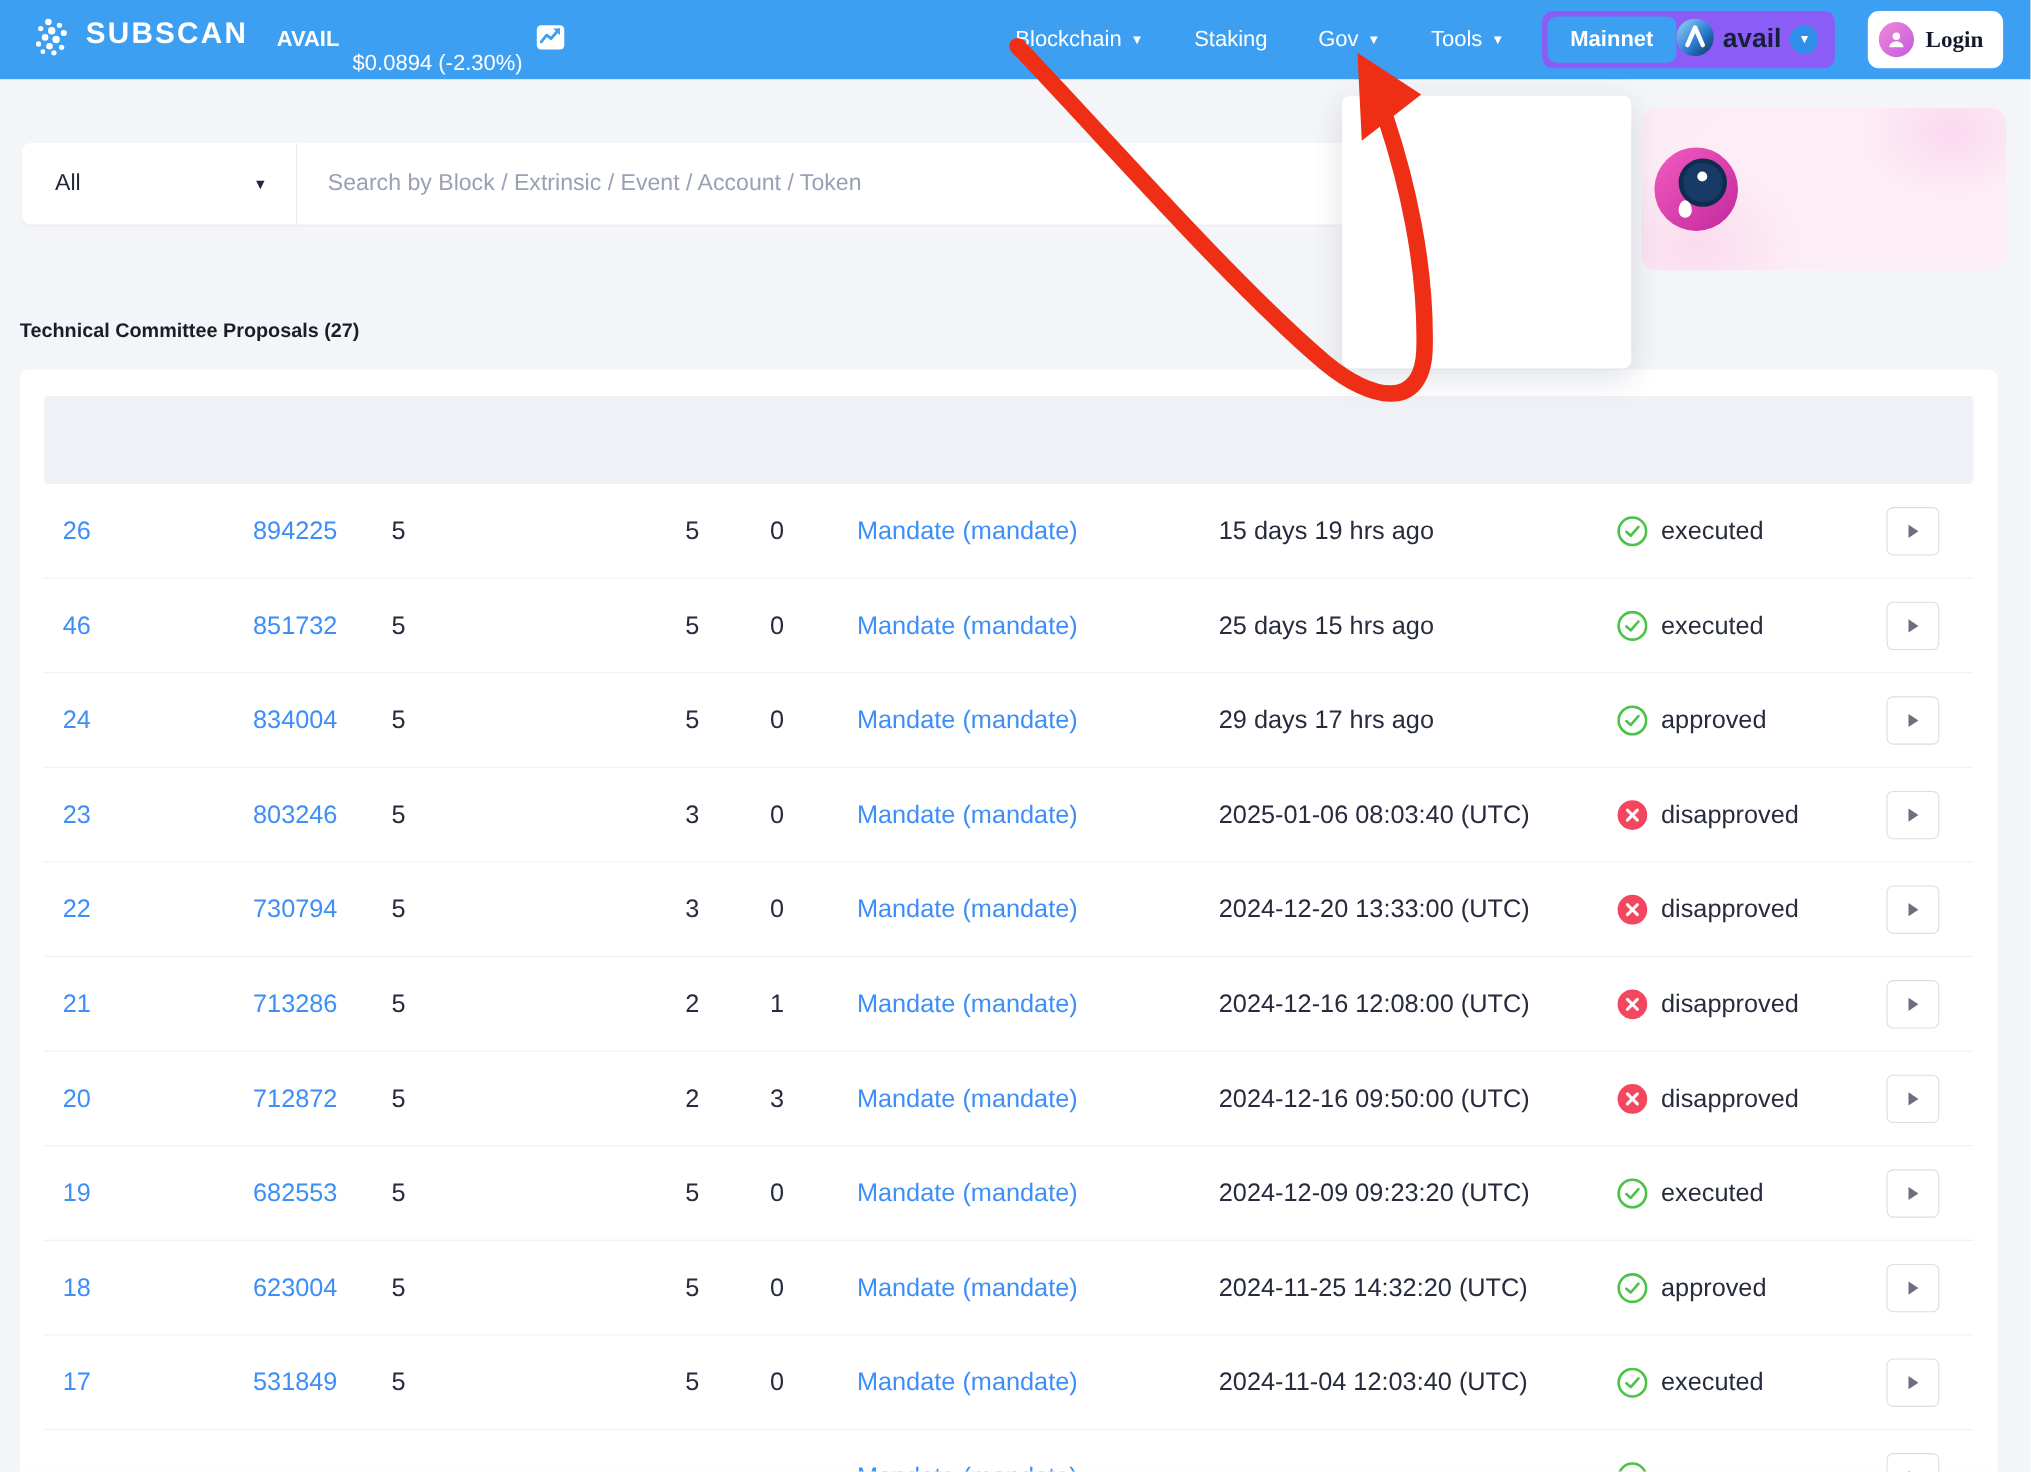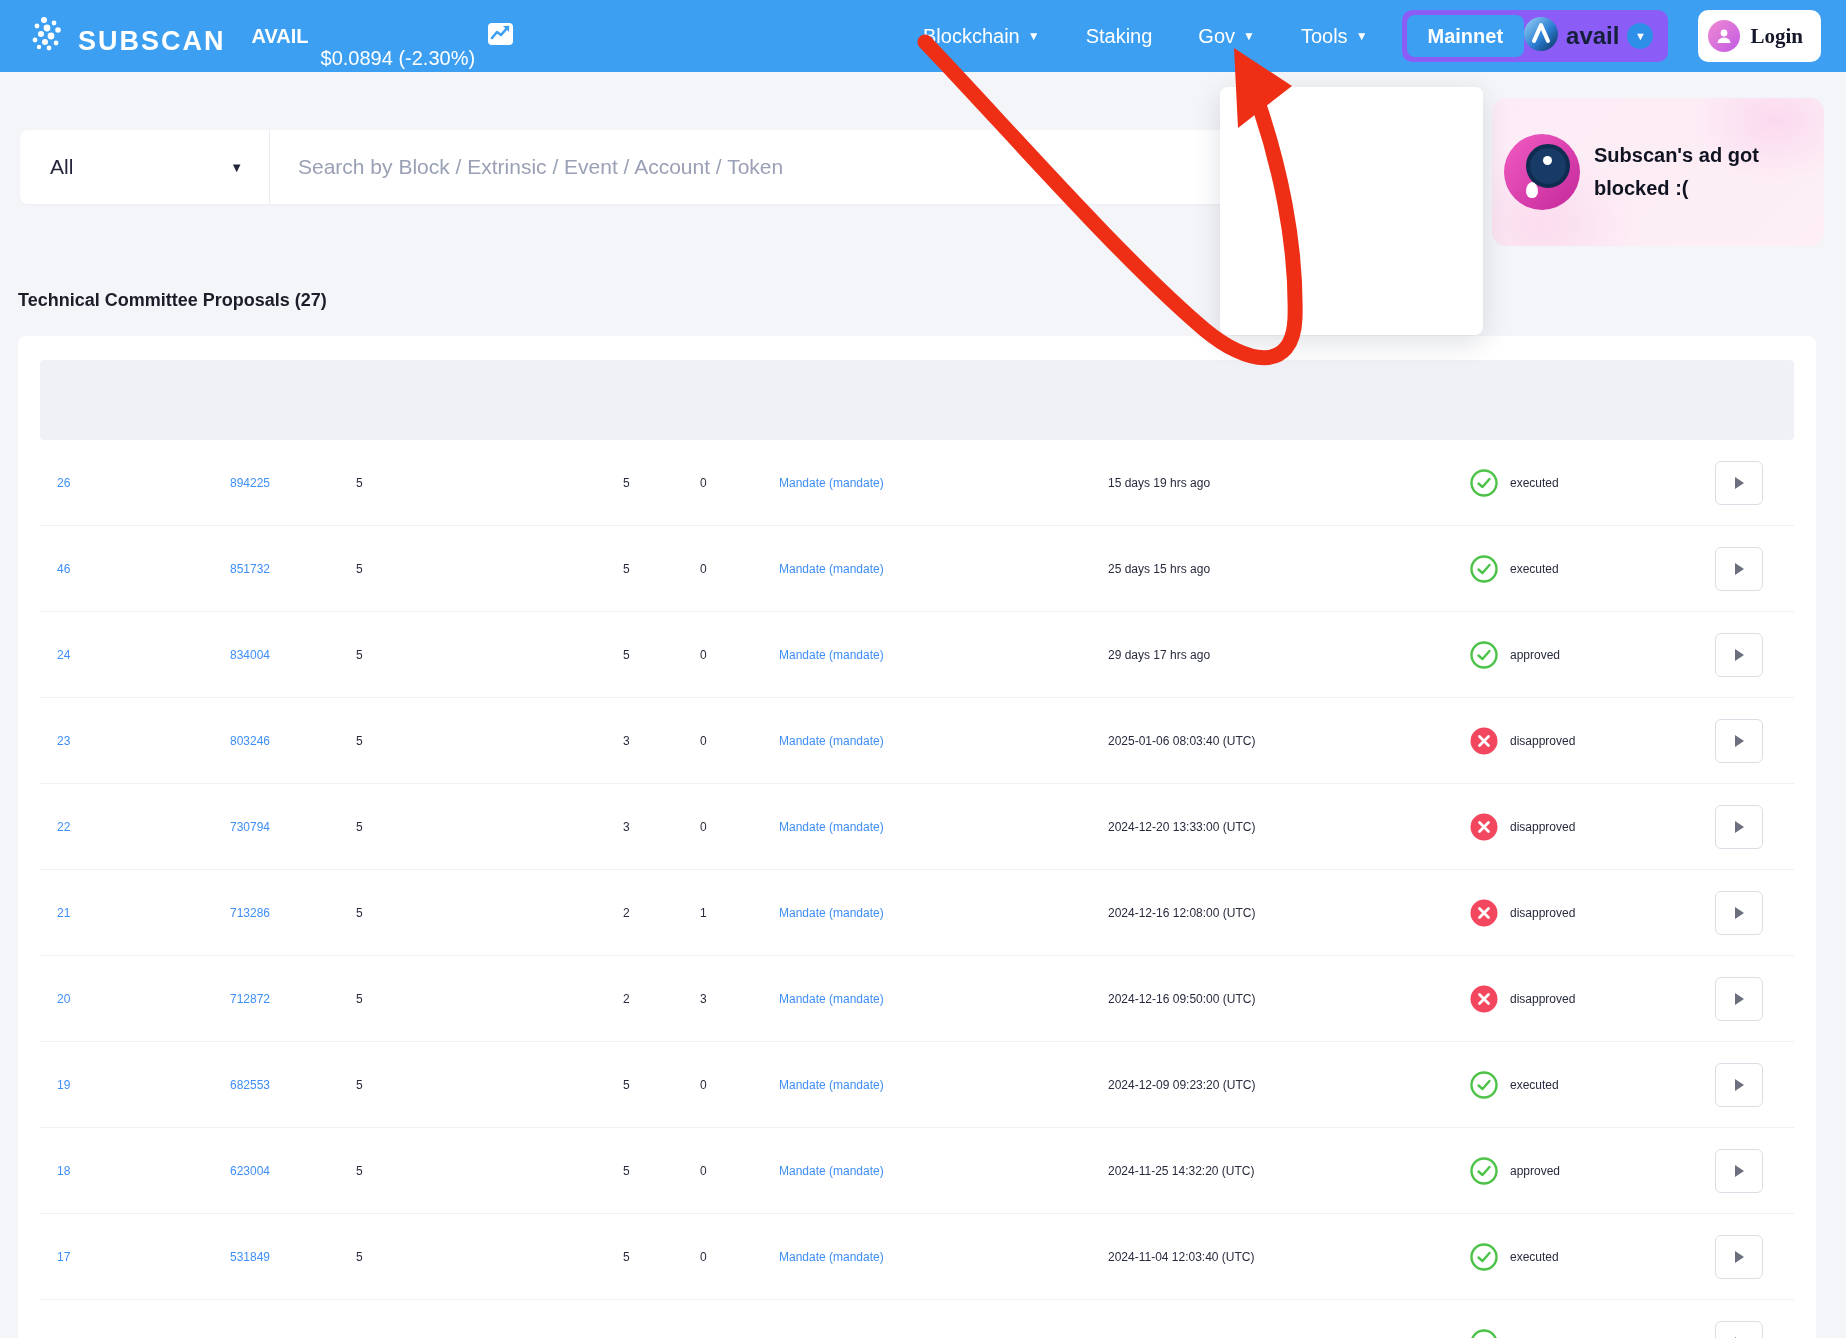--- a/index.html
+++ b/index.html
@@ -7,21 +7,21 @@
   body {
     font-family:"Liberation Sans","DejaVu Sans",sans-serif;
     background:#f4f5f8; color:#272b3d; position:relative;
   }
 
   
   .navbar {
     height:72px; background:#3d9ff2; display:flex; align-items:center;
     padding:0 25px 0 30px; color:#fff;
   }
-  .logo { display:flex; align-items:flex-end; gap:10px; cursor:pointer; }
+  .logo { display:flex; align-items:flex-start; gap:10px; cursor:pointer; }
   .brand { font-size:27px; font-weight:bold; letter-spacing:2px; color:#fff; }
   .token-info { display:flex; align-items:center; gap:12px; margin-left:26px; }
   .token-name { font-weight:bold; font-size:20px; }
   .token-price { font-size:20px;margin-top:44px; }
   .chart-ic { display:inline-block; cursor:pointer; }
   .nav { display:flex; align-items:center; gap:46px; margin-left:auto; margin-right:34px; }
   .nav-item { display:flex; align-items:center; gap:8px; font-size:20px; cursor:pointer; white-space:nowrap; }
   .caret { font-size:12px; line-height:1; }
   .net-switch {
     background:#8b5cf6; border-radius:10px; padding:5px; display:flex; align-items:center;
@@ -102,21 +102,21 @@
   .card {
     margin:24px 30px 0 18px; height:1002px; background:#fff;
     border-radius:8px 8px 0 0; overflow:hidden; padding:24px 22px 0 22px;
   }
   .grid {
     display:grid;
     grid-template-columns:173px 126px 267px 77px 79px 329px 362px 245px 79px;
     align-items:center; padding-left:17px;
   }
   .thead { background:#f0f1f6; border-radius:4px; height:80px; font-size:19px; font-weight:bold; color:#1c1f30; }
-  .trow { height:86px; border-bottom:1px solid #f0f1f4; font-size:12px; }
+  .trow { height:86px; border-bottom:1px solid #f0f1f4; font-size:23px; }
   .cell-link { color:#3e8ef7; text-decoration:none; cursor:pointer; }
   .cell-num, .cell-time { color:#272b3d; }
   .status-cell { display:flex; align-items:center; gap:12px; color:#272b3d; }
   .st-ic { width:28px; height:28px; flex:0 0 28px; }
   .row-btn {
     width:48px; height:44px; border:1px solid #dcdee6; border-radius:6px; background:#fff;
     display:flex; align-items:center; justify-content:center; cursor:pointer;
   }
   .row-btn svg { display:block; }
 
@@ -227,21 +227,20 @@
     <div class="gov-item"></div>
   </div>
 
 <div class="ad-banner">
   <div class="ad-icon">
     <div class="face"></div>
       <div class="eye"></div>
       <div class="tear"></div>
   </div>
   <div class="ad-text">
-    <div>Subscan's ad got blocked :(</div>
   </div>
 </div>
 
 <div class="page-title">Technical Committee Proposals (27)</div>
 
 <div class="card">
   <div class="grid thead" id="thead">
       <div></div>
       <div></div>
       <div></div>

